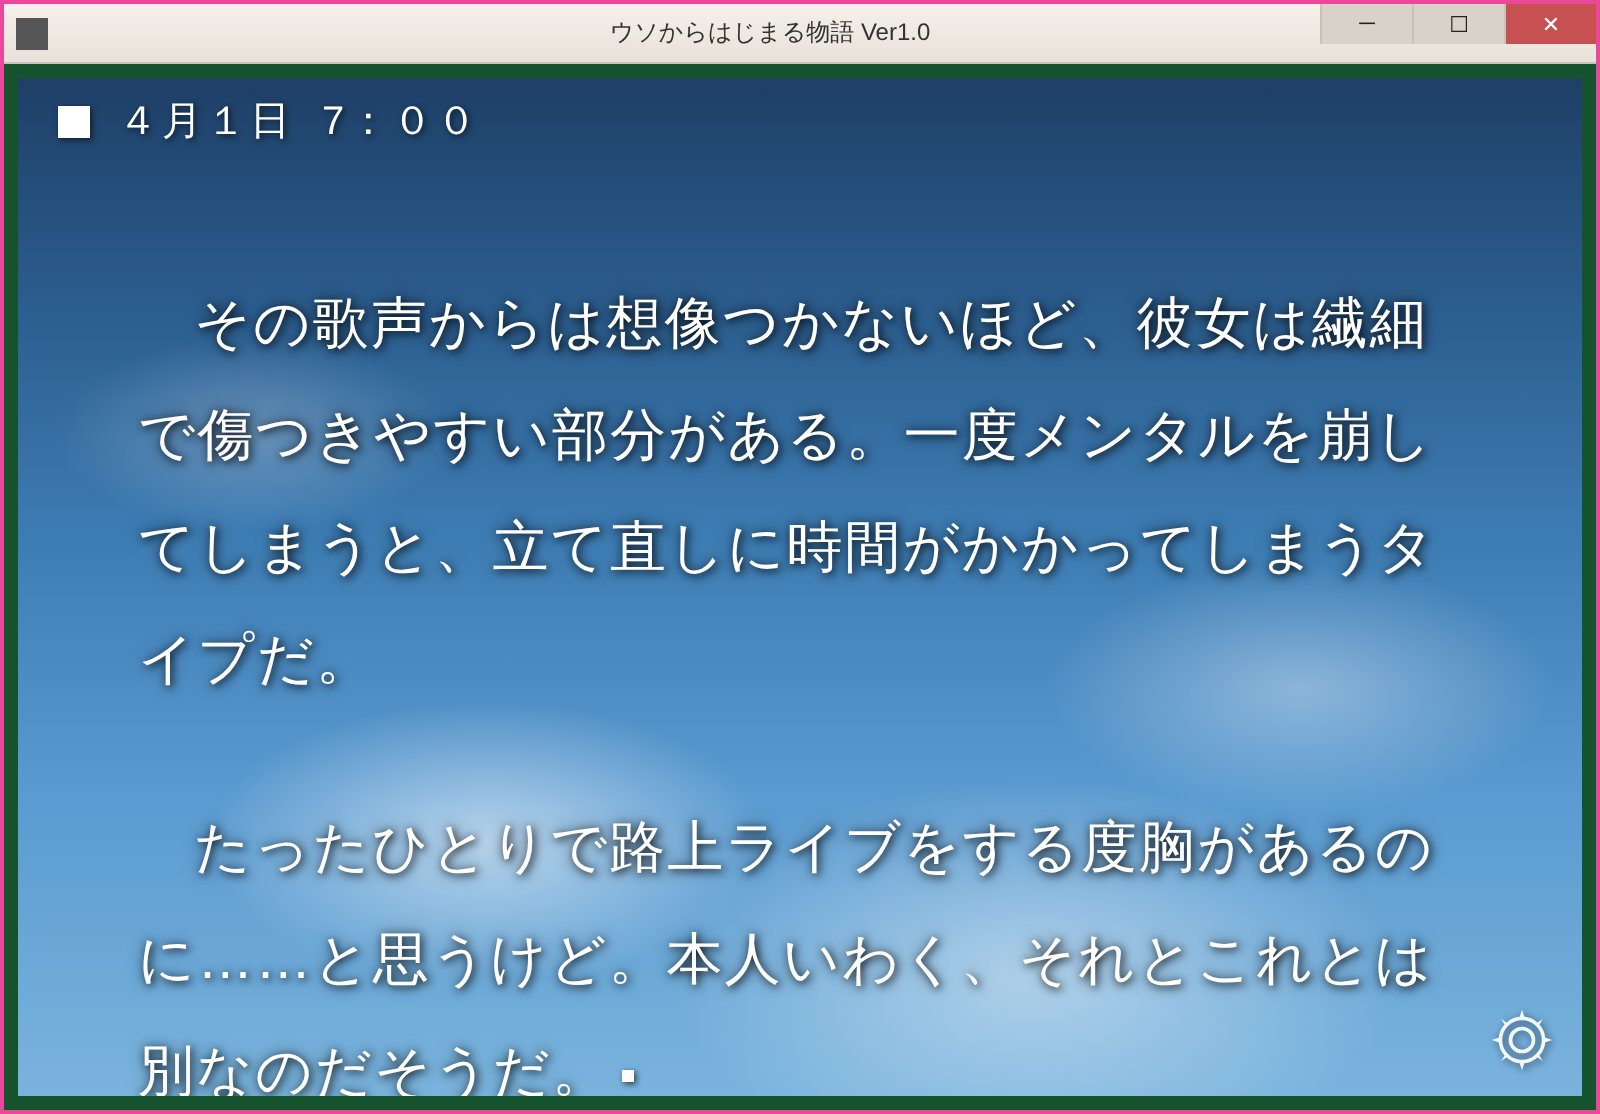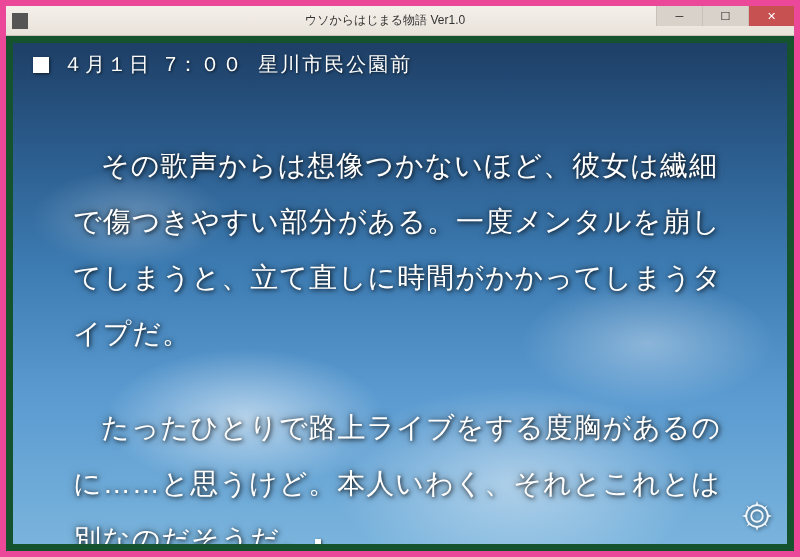--- a/index.html
+++ b/index.html
@@ -1,21 +1,21 @@
 <!DOCTYPE html>
 <html><head>
 <meta charset="utf-8">
 <style>
   * { margin: 0; padding: 0; box-sizing: border-box; }
   html, body { width: 800px; height: 557px; overflow: hidden; font-family: "Meiryo", "Yu Gothic", sans-serif; }
   
   .window-frame {
     width: 800px; height: 557px;
     background: #d6cfc7;
-    border: 6px solid #ec4899;
+    border: 2px solid #ec4899;
     display: flex; flex-direction: column;
   }
   
   .titlebar {
     height: 30px;
     background: linear-gradient(#f5f0ea, #e8e2da);
     display: flex; align-items: center;
     padding-left: 6px;
     position: relative;
     border-bottom: 1px solid #c9c2b9;
@@ -126,21 +126,20 @@
     </div>
   </div>
 
   <div class="client-area">
     <div class="game-viewport">
 
       <div class="status-bar">
         <div class="status-square"></div>
         <span>４月１日</span>
         <span>7：００</span>
-        <span>星川市民公園前</span>
       </div>
 
       <div class="narrative">
         <p>その歌声からは想像つかないほど、彼女は繊細で傷つきやすい部分がある。一度メンタルを崩してしまうと、立て直しに時間がかかってしまうタイプだ。</p>
         <p>
           <span>たったひとりで路上ライブをする度胸があるのに……と思うけど。本人いわく、それとこれとは別なのだそうだ。</span><span class="cursor-dot"></span>
         </p>
       </div>
 
       <div class="gear-btn">

